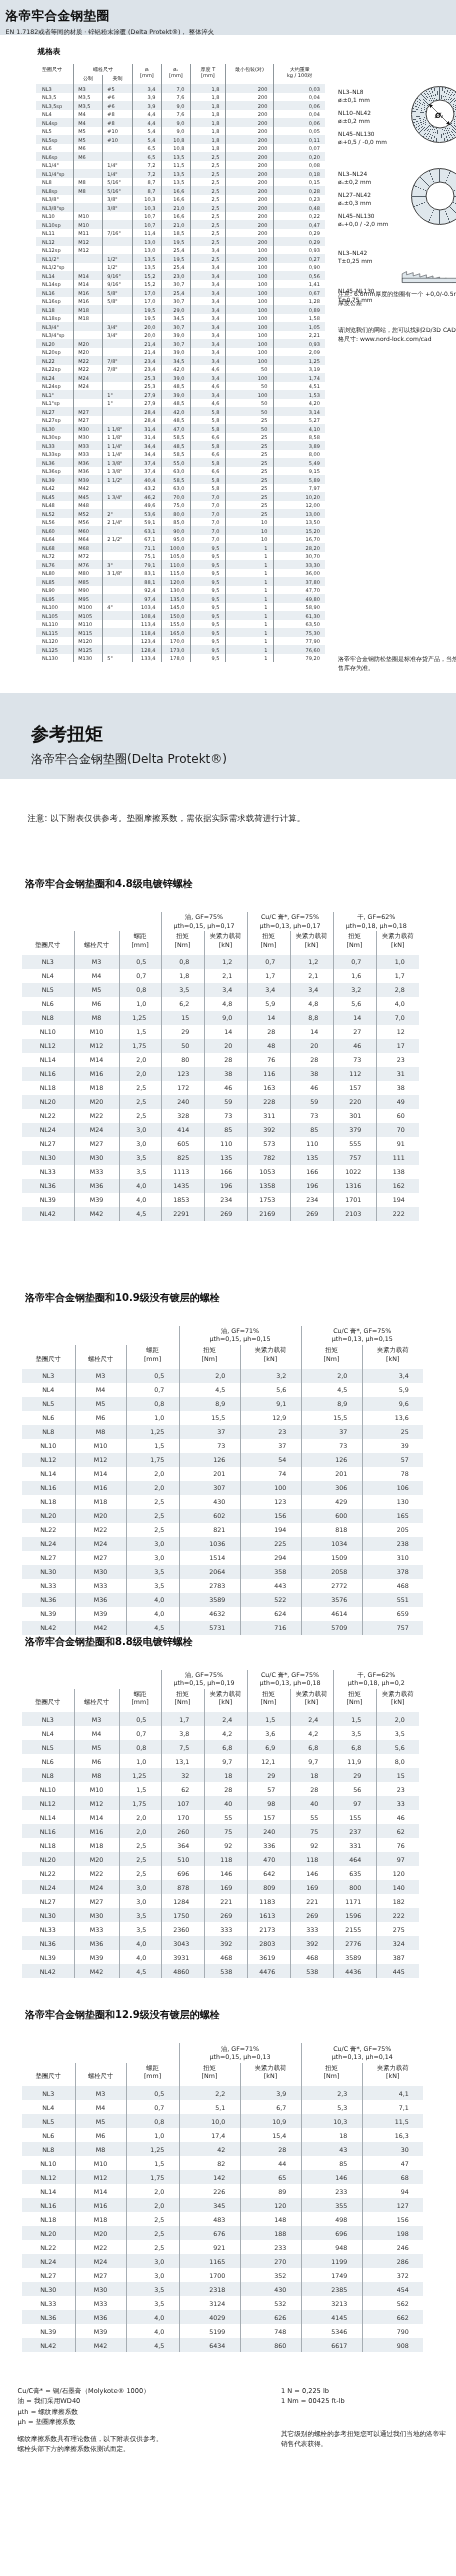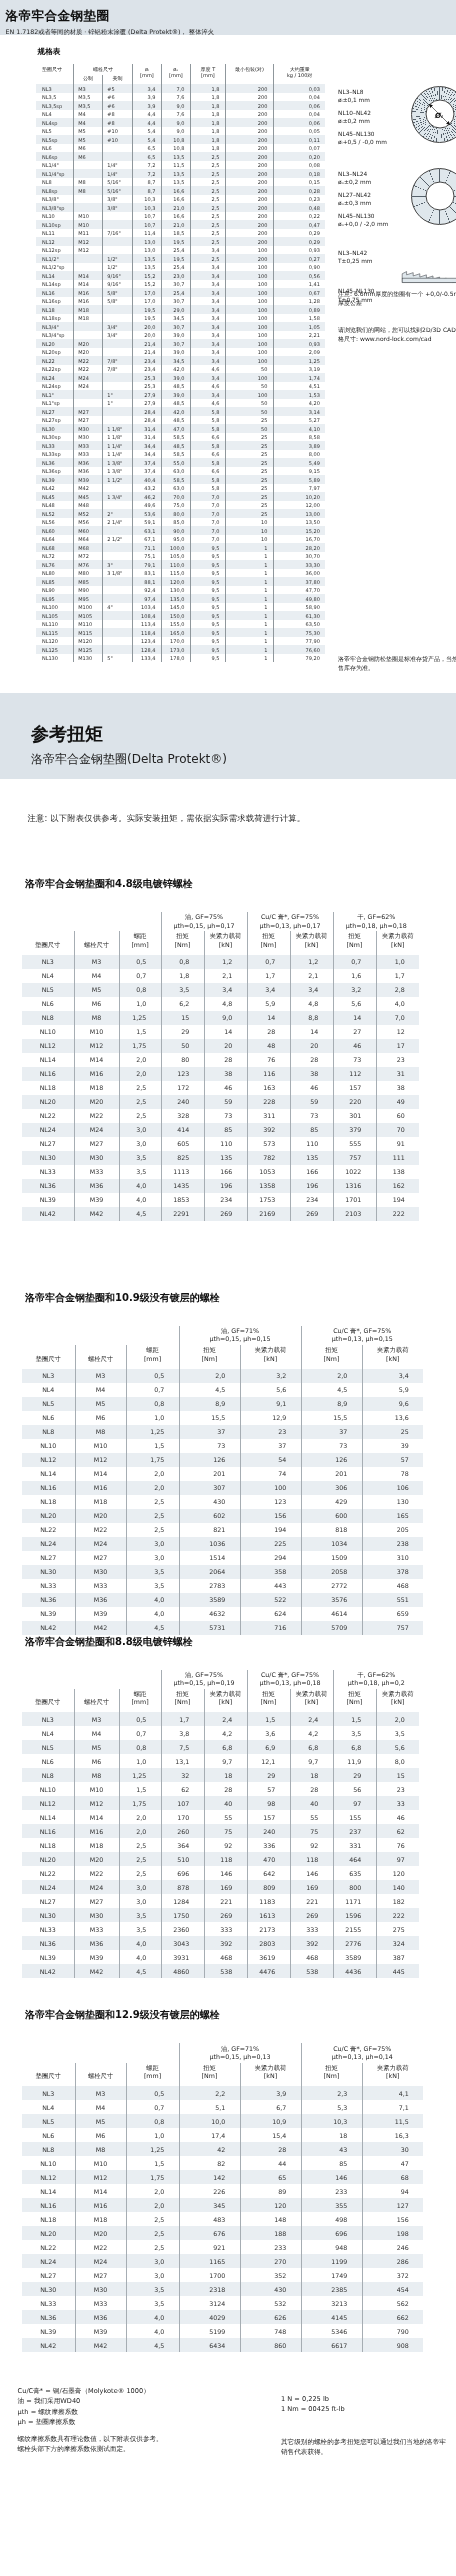--- a/index.html
+++ b/index.html
@@ -74,21 +74,21 @@
   table.tq2 { width:397px; }
   .tq3 col.a{width:52px}.tq3 col.b{width:45px}.tq3 col.p{width:42px}
   .tq3 col.v{width:43px}
   .tq2 col.a{width:53px}.tq2 col.b{width:51px}.tq2 col.p{width:53px}
   .tq2 col.v{width:61px}
 
   
   .footer { position:relative; margin-top:34px; font-size:6.6px; line-height:1.55; color:#222; }
   .foot-left { position:absolute; left:17.6px; top:0; width:231px; }
   .foot-left .gap { height:6.6px; }
-  .foot-right { position:absolute; left:281px; top:0; width:165px;margin-top:8px; }
+  .foot-right { position:absolute; left:281px; top:0; width:165px; }
   .foot-right .para { margin-top:22px; }
 </style>
 </head>
 <body>
 
 <div class="band">
   <h1>洛帝牢合金钢垫圈</h1>
   <div class="sub">EN 1.7182或者等同的材质 · 锌铝粉末涂覆 (Delta Protekt®)， 整体淬火</div>
 </div>
 
@@ -881,21 +881,21 @@
       <div class="stock-note" style="top:590px">洛帝牢合金钢防松垫圈是标准存货产品，当然，以未出售库存为准。</div>
     </div>
   </div>
 </div>
 
 <div class="tq-banner">
   <h2>参考扭矩</h2>
   <div class="sub">洛帝牢合金钢垫圈(Delta Protekt®)</div>
 </div>
 
-<div class="notice">注意: 以下附表仅供参考。实际安装扭矩，需依据实际需求载荷进行计算。</div>
+<div class="notice">注意: 以下附表仅供参考。垫圈摩擦系数，需依据实际需求载荷进行计算。</div>
 
 <div class="tq-title t1">洛帝牢合金钢垫圈和4.8级电镀锌螺栓</div>
 <table class="tq tq3">
   <colgroup>
       <col class="a">
       <col class="b">
       <col class="p">
       <col class="v">
       <col class="v">
       <col class="v">

